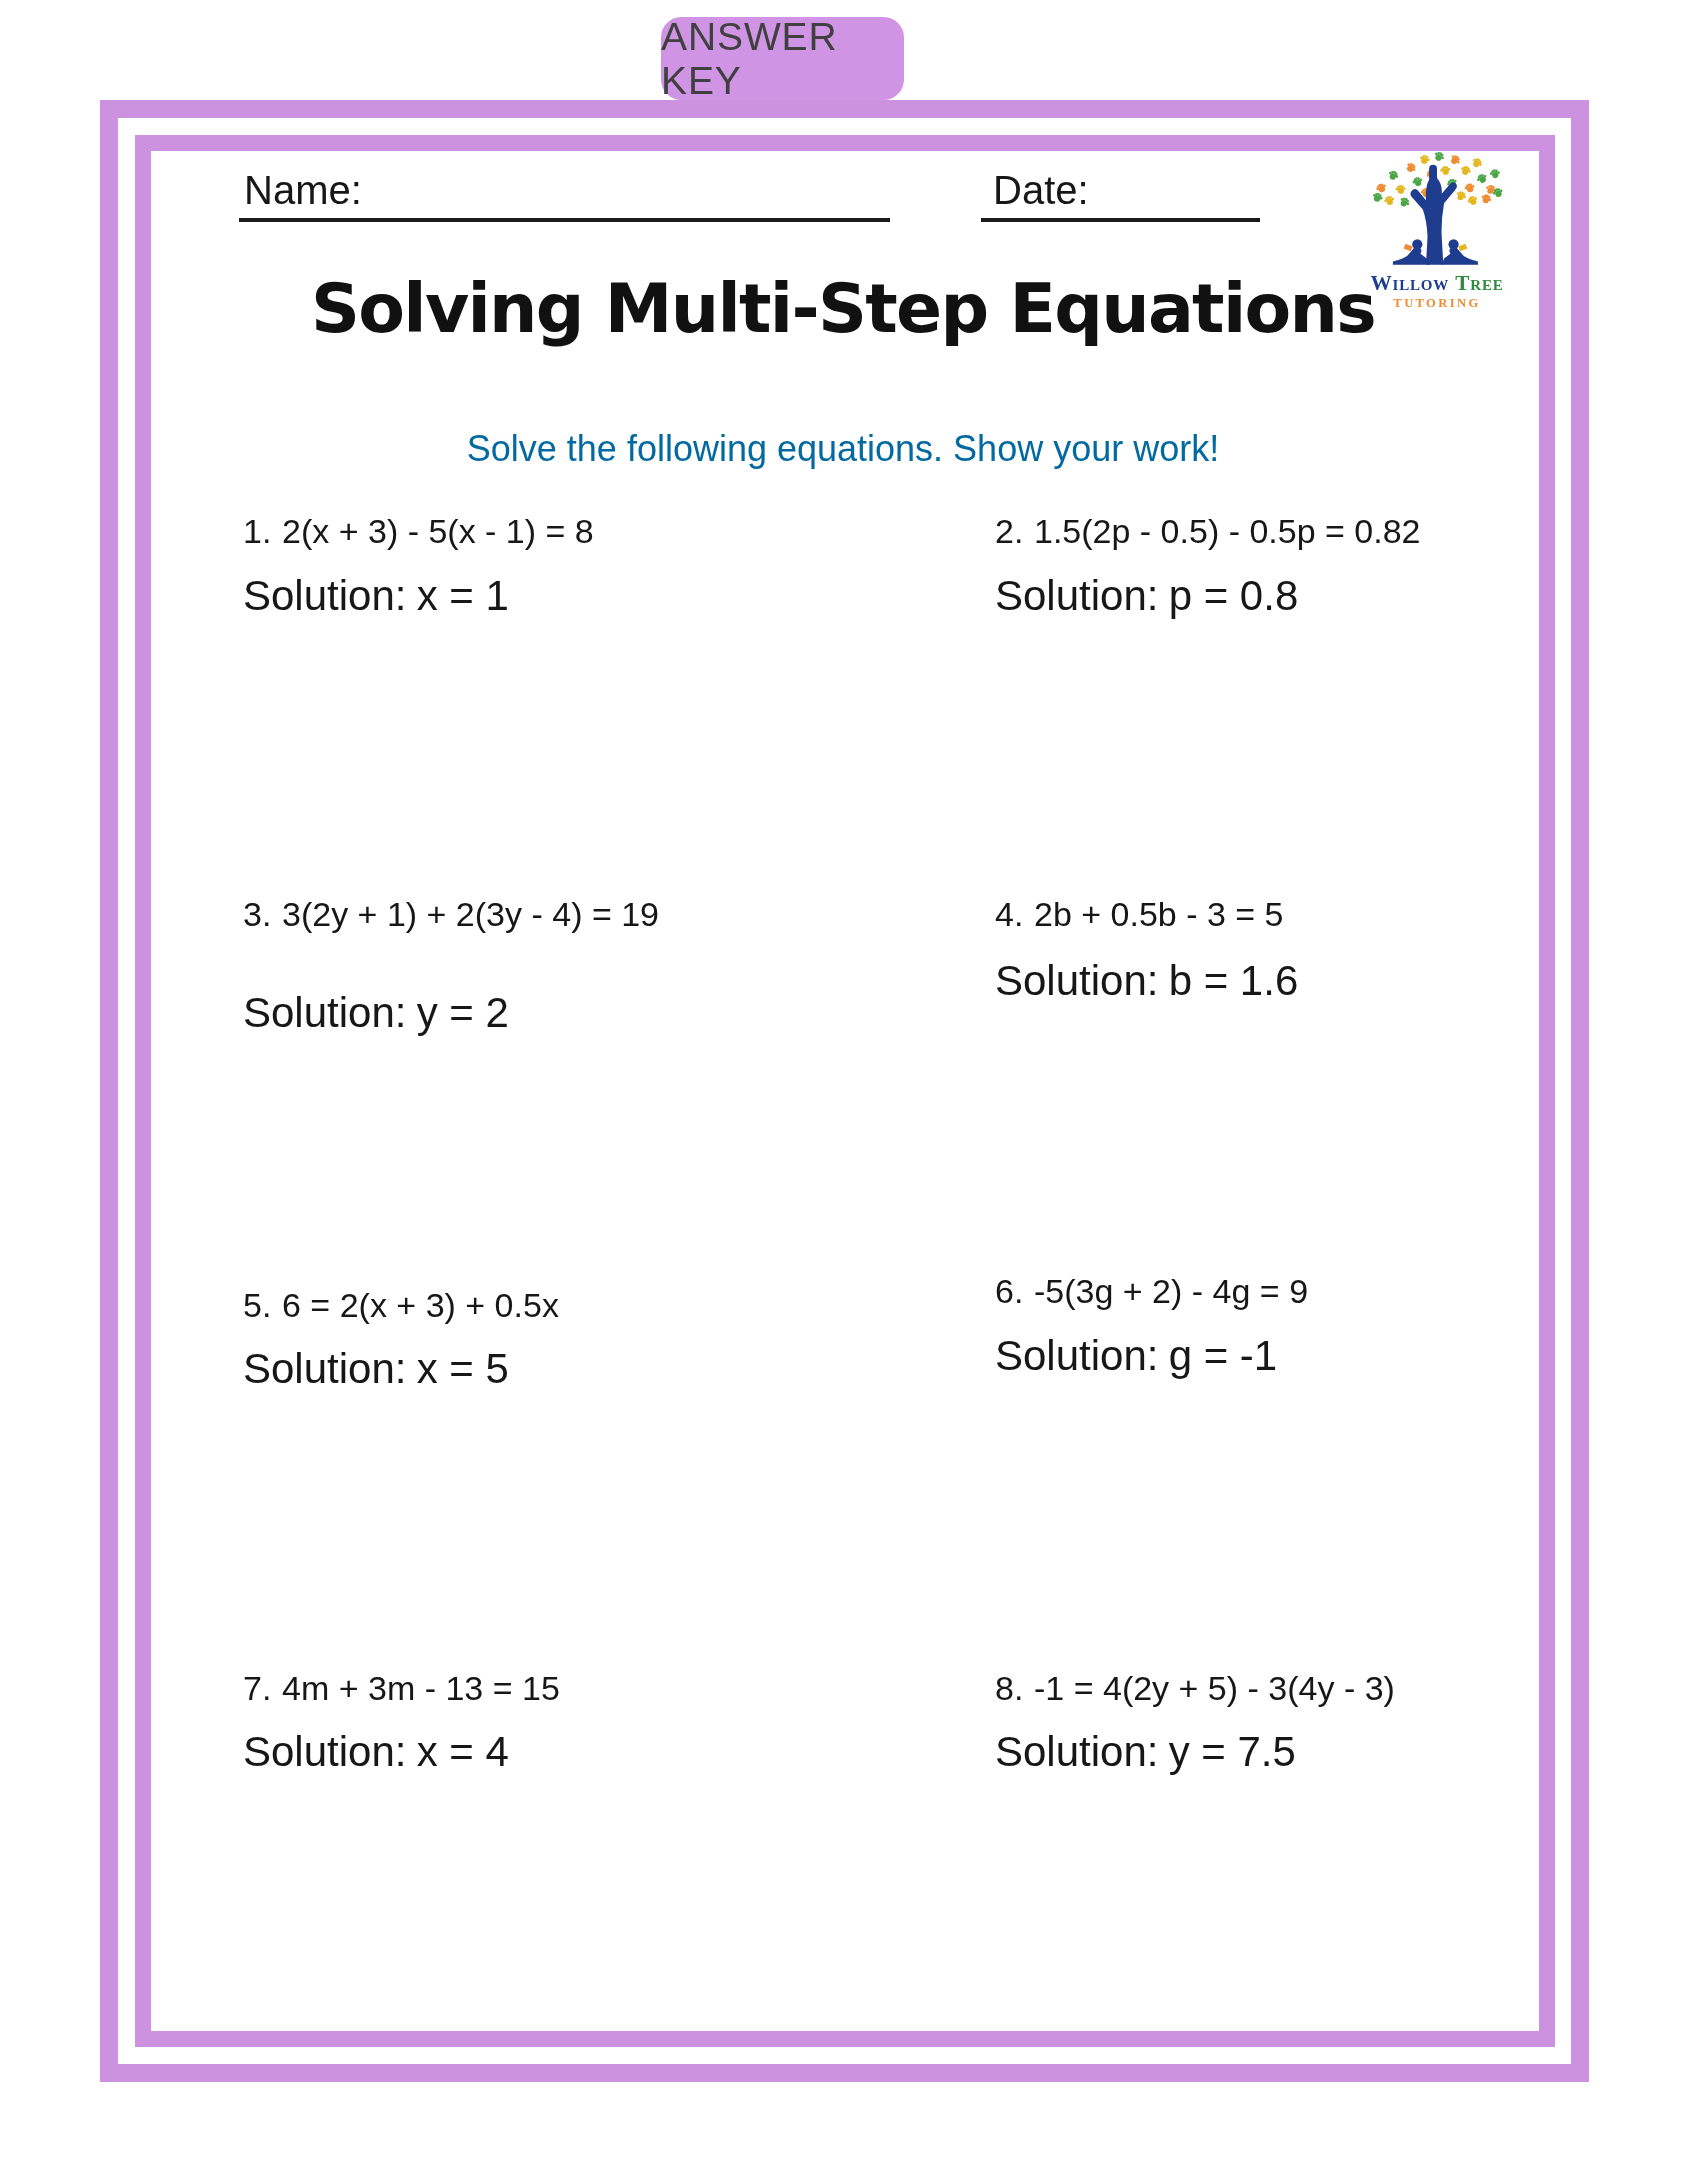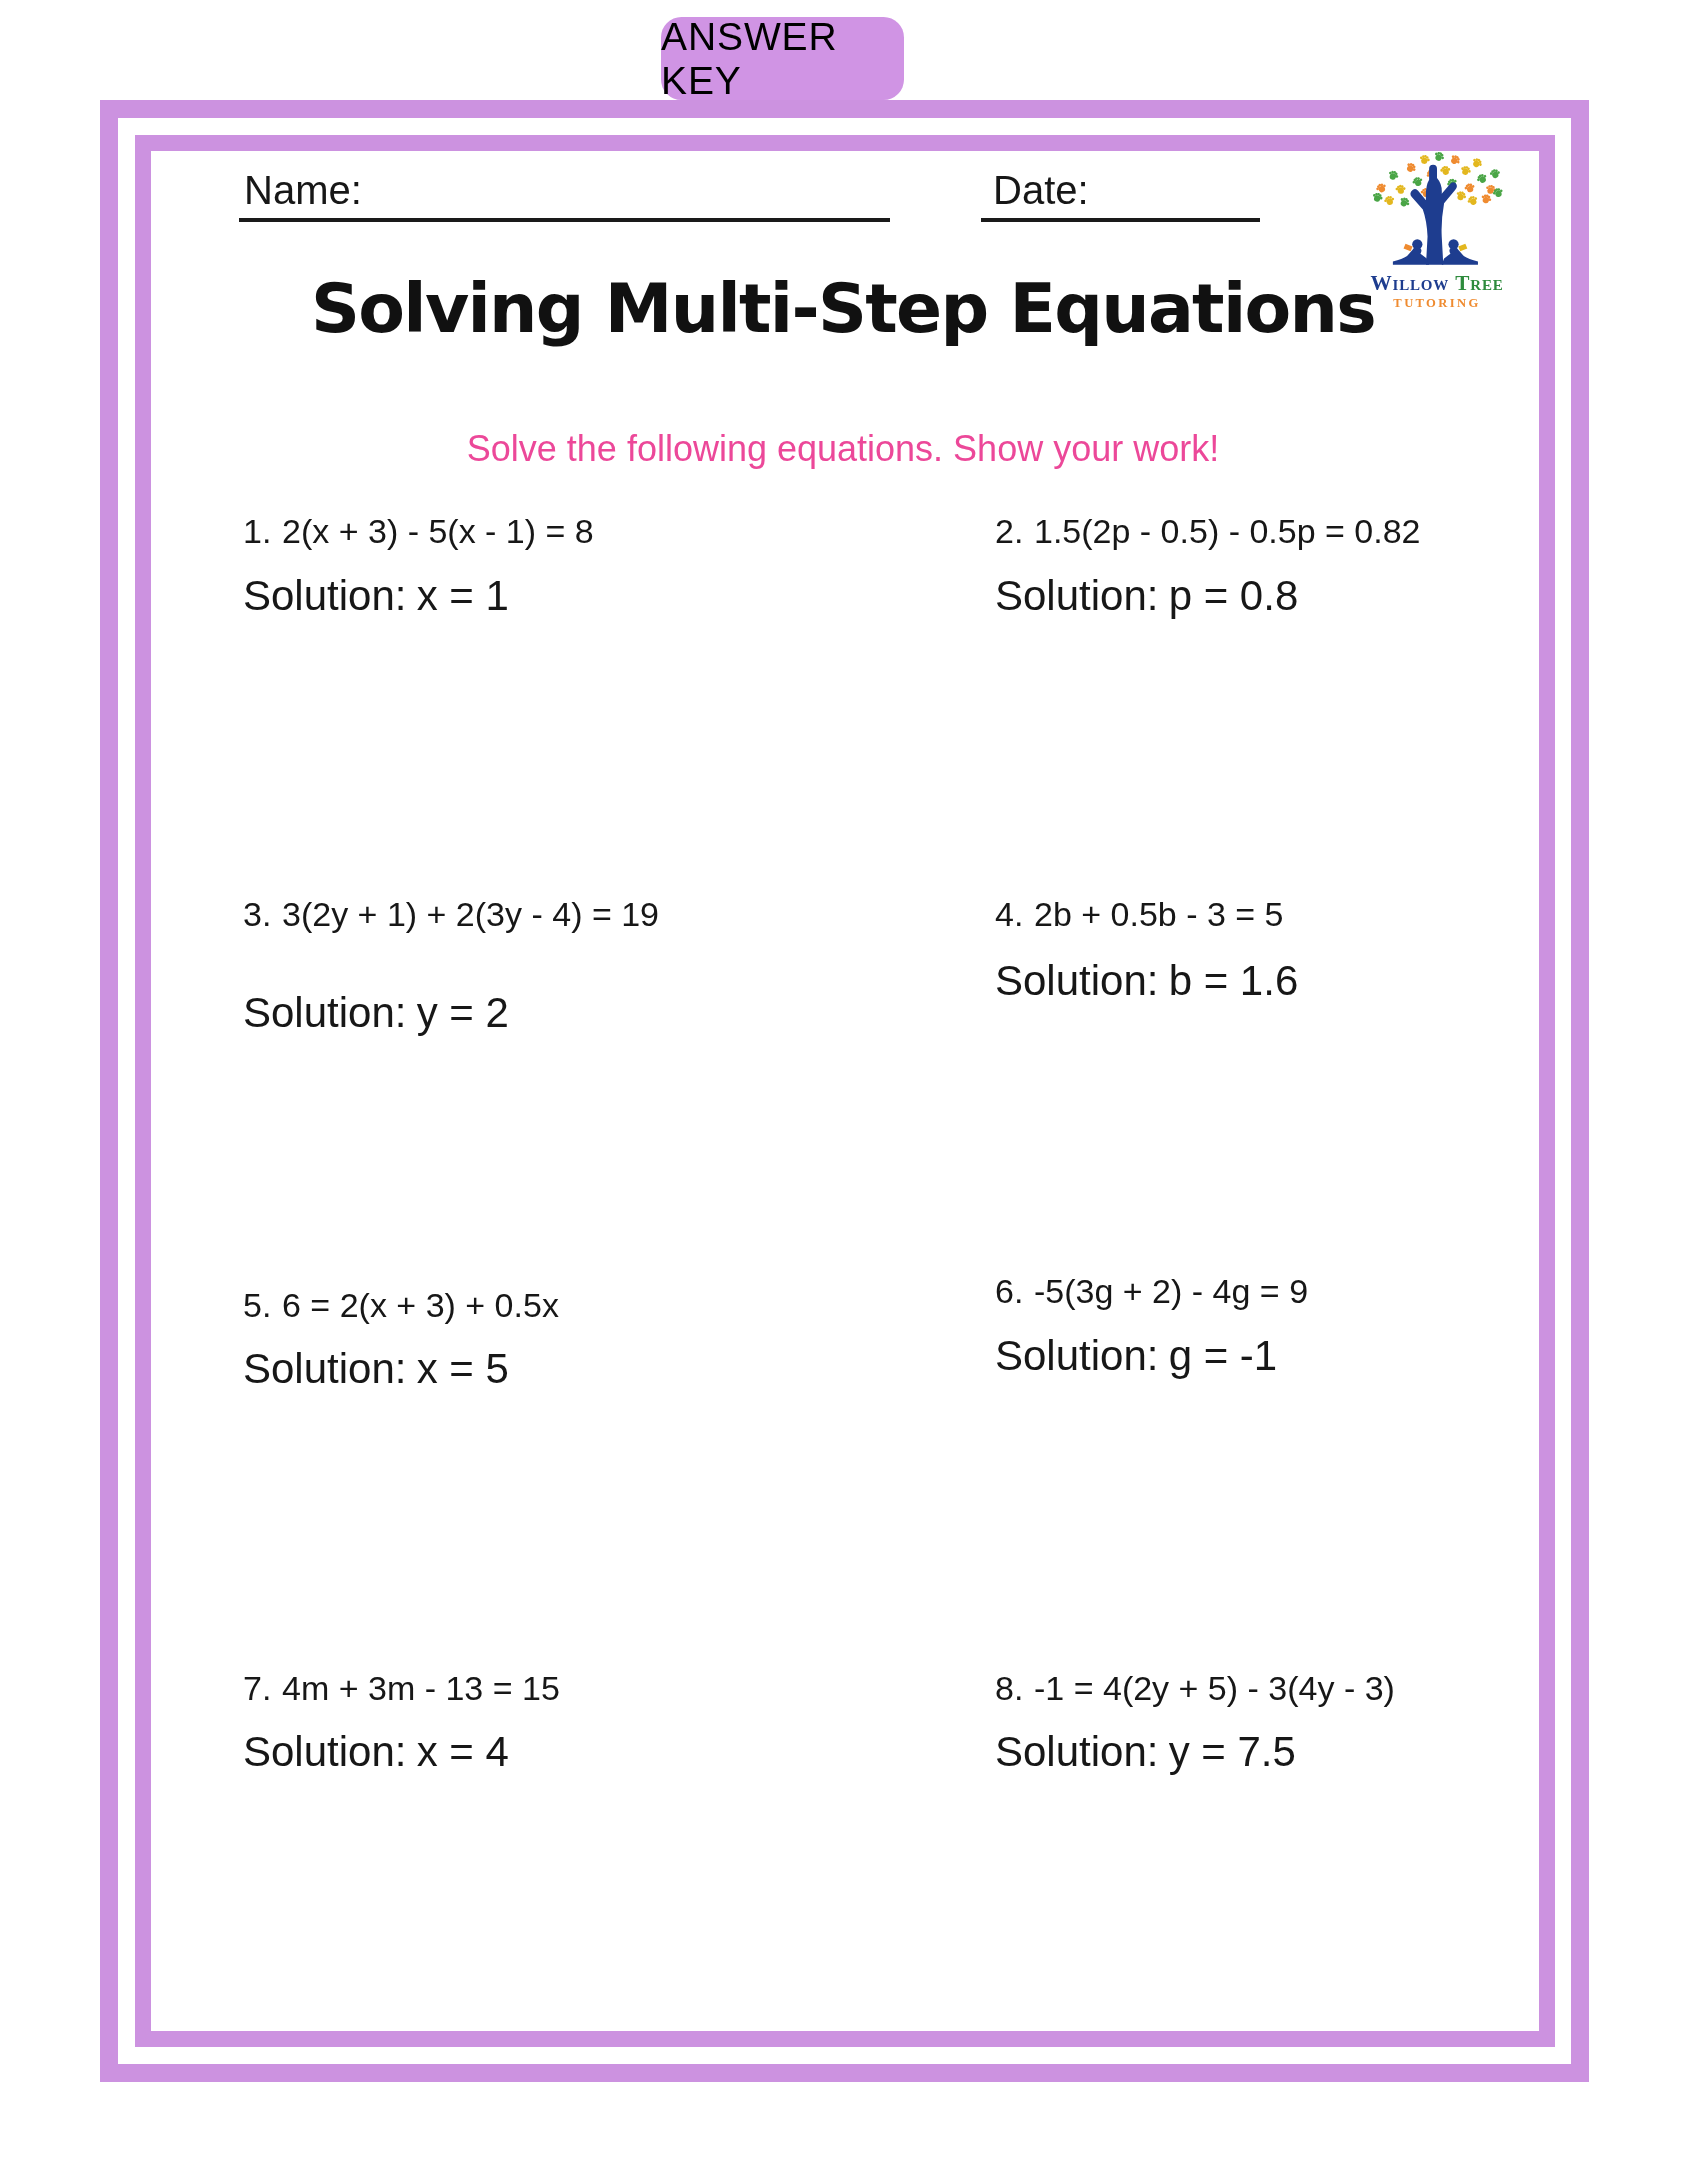--- a/index.html
+++ b/index.html
@@ -23,21 +23,21 @@
   }
   .badge {
     position: absolute; left: 661px; top: 17px;
     width: 243px; height: 83px;
     background: #d094e4;
     border-radius: 20.4px;
     display: flex; align-items: center; justify-content: center;
     z-index: 3;
   }
   .badge span {
-    font-size: 39px; letter-spacing: 0.9px; color: #000000;
+    font-size: 39px; letter-spacing: 0.9px; color: #404040;
     font-family: "Liberation Sans", sans-serif;
   }
   .field-label {
     position: absolute; top: 168px;
     font-size: 40px; color: #171717;
   }
   .name-label { left: 244px; }
   .date-label { left: 993px; }
   .write-line {
     position: absolute; top: 218px; height: 4.3px; background: #1a1a1a;
@@ -63,21 +63,21 @@
   .page-title {
     position: absolute; left: 149px; top: 269px; width: 1388px;
     text-align: center; white-space: nowrap;
     font-family: "DejaVu Sans", sans-serif;
     font-weight: bold; font-size: 68px; letter-spacing: -1.7px;
     color: #111111;
   }
   .instructions {
     position: absolute; left: 149px; top: 428px; width: 1388px;
     text-align: center;
-    font-size: 36px; color: #ec4899;
+    font-size: 36px; color: #0369a1;
   }
   .problem {
     position: absolute;
     display: flex;
     font-size: 34px; line-height: 1.2;
     color: #171717;
     white-space: nowrap;
   }
   .pnum { width: 39px; flex: 0 0 39px; }
   .solution {

